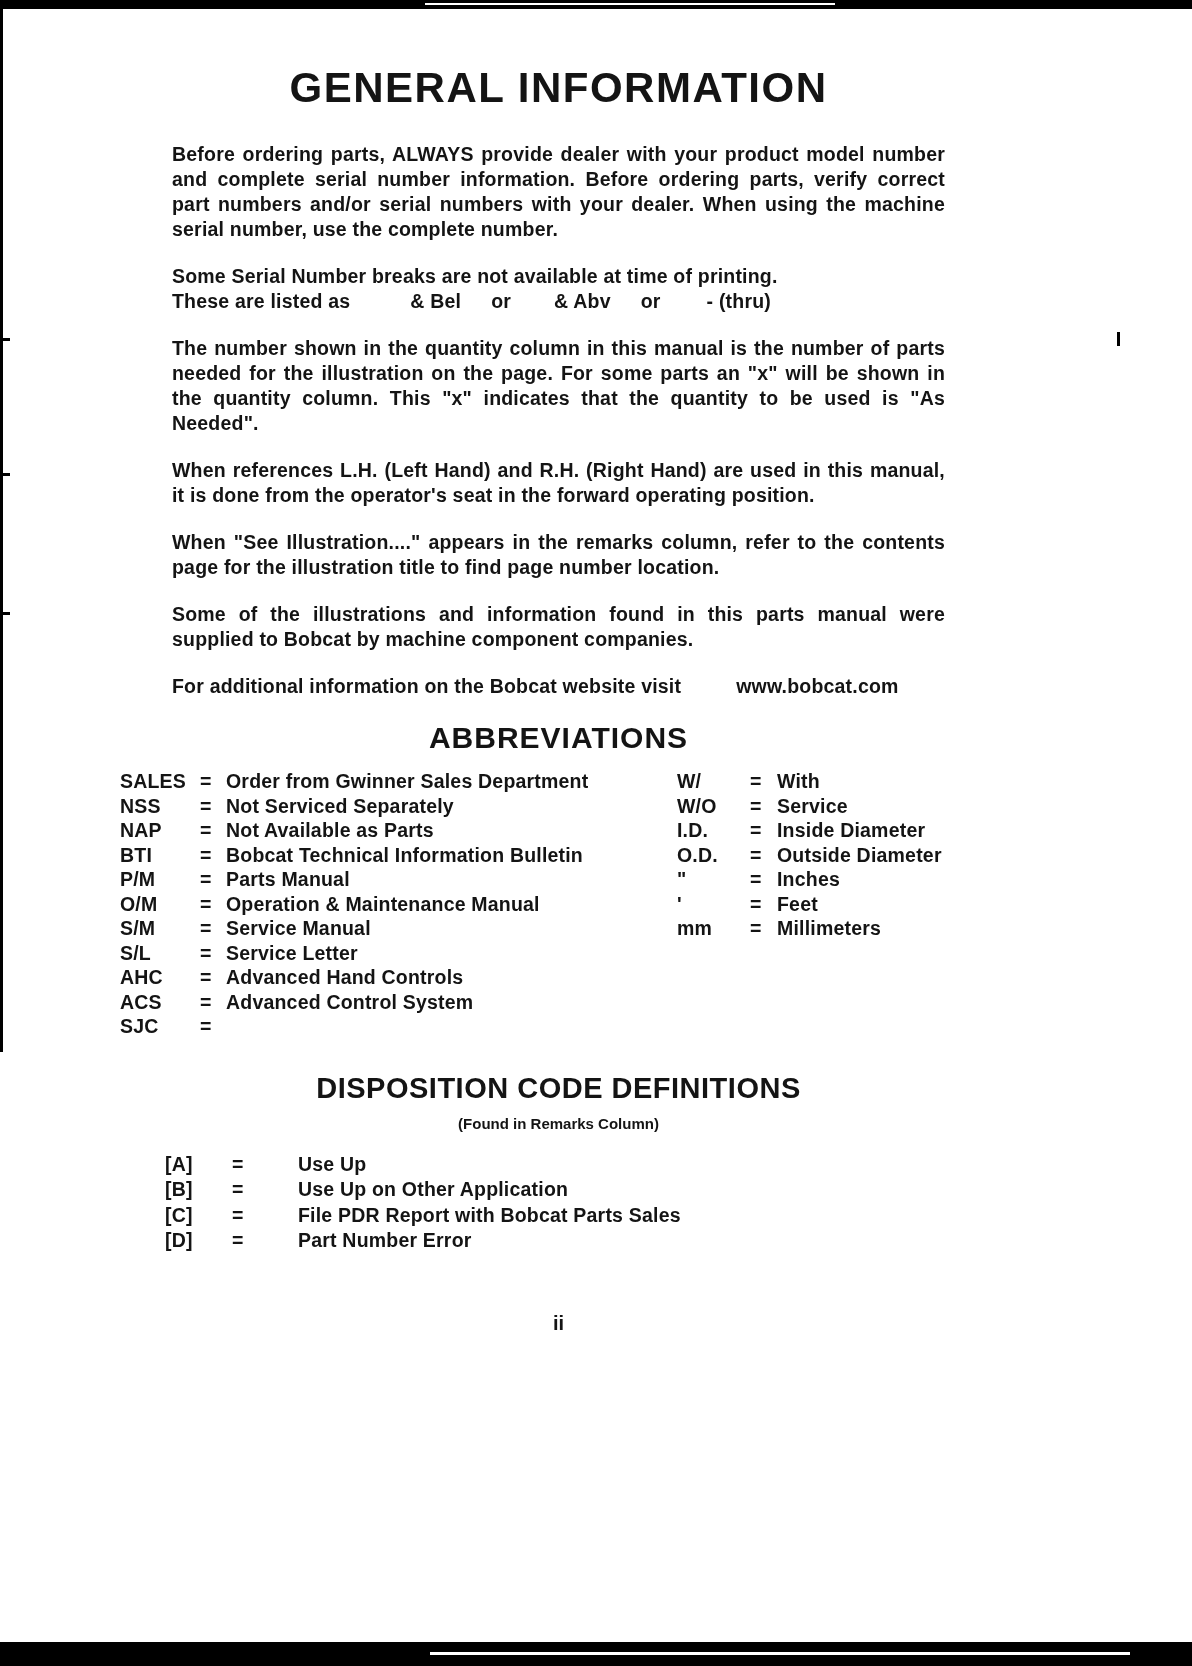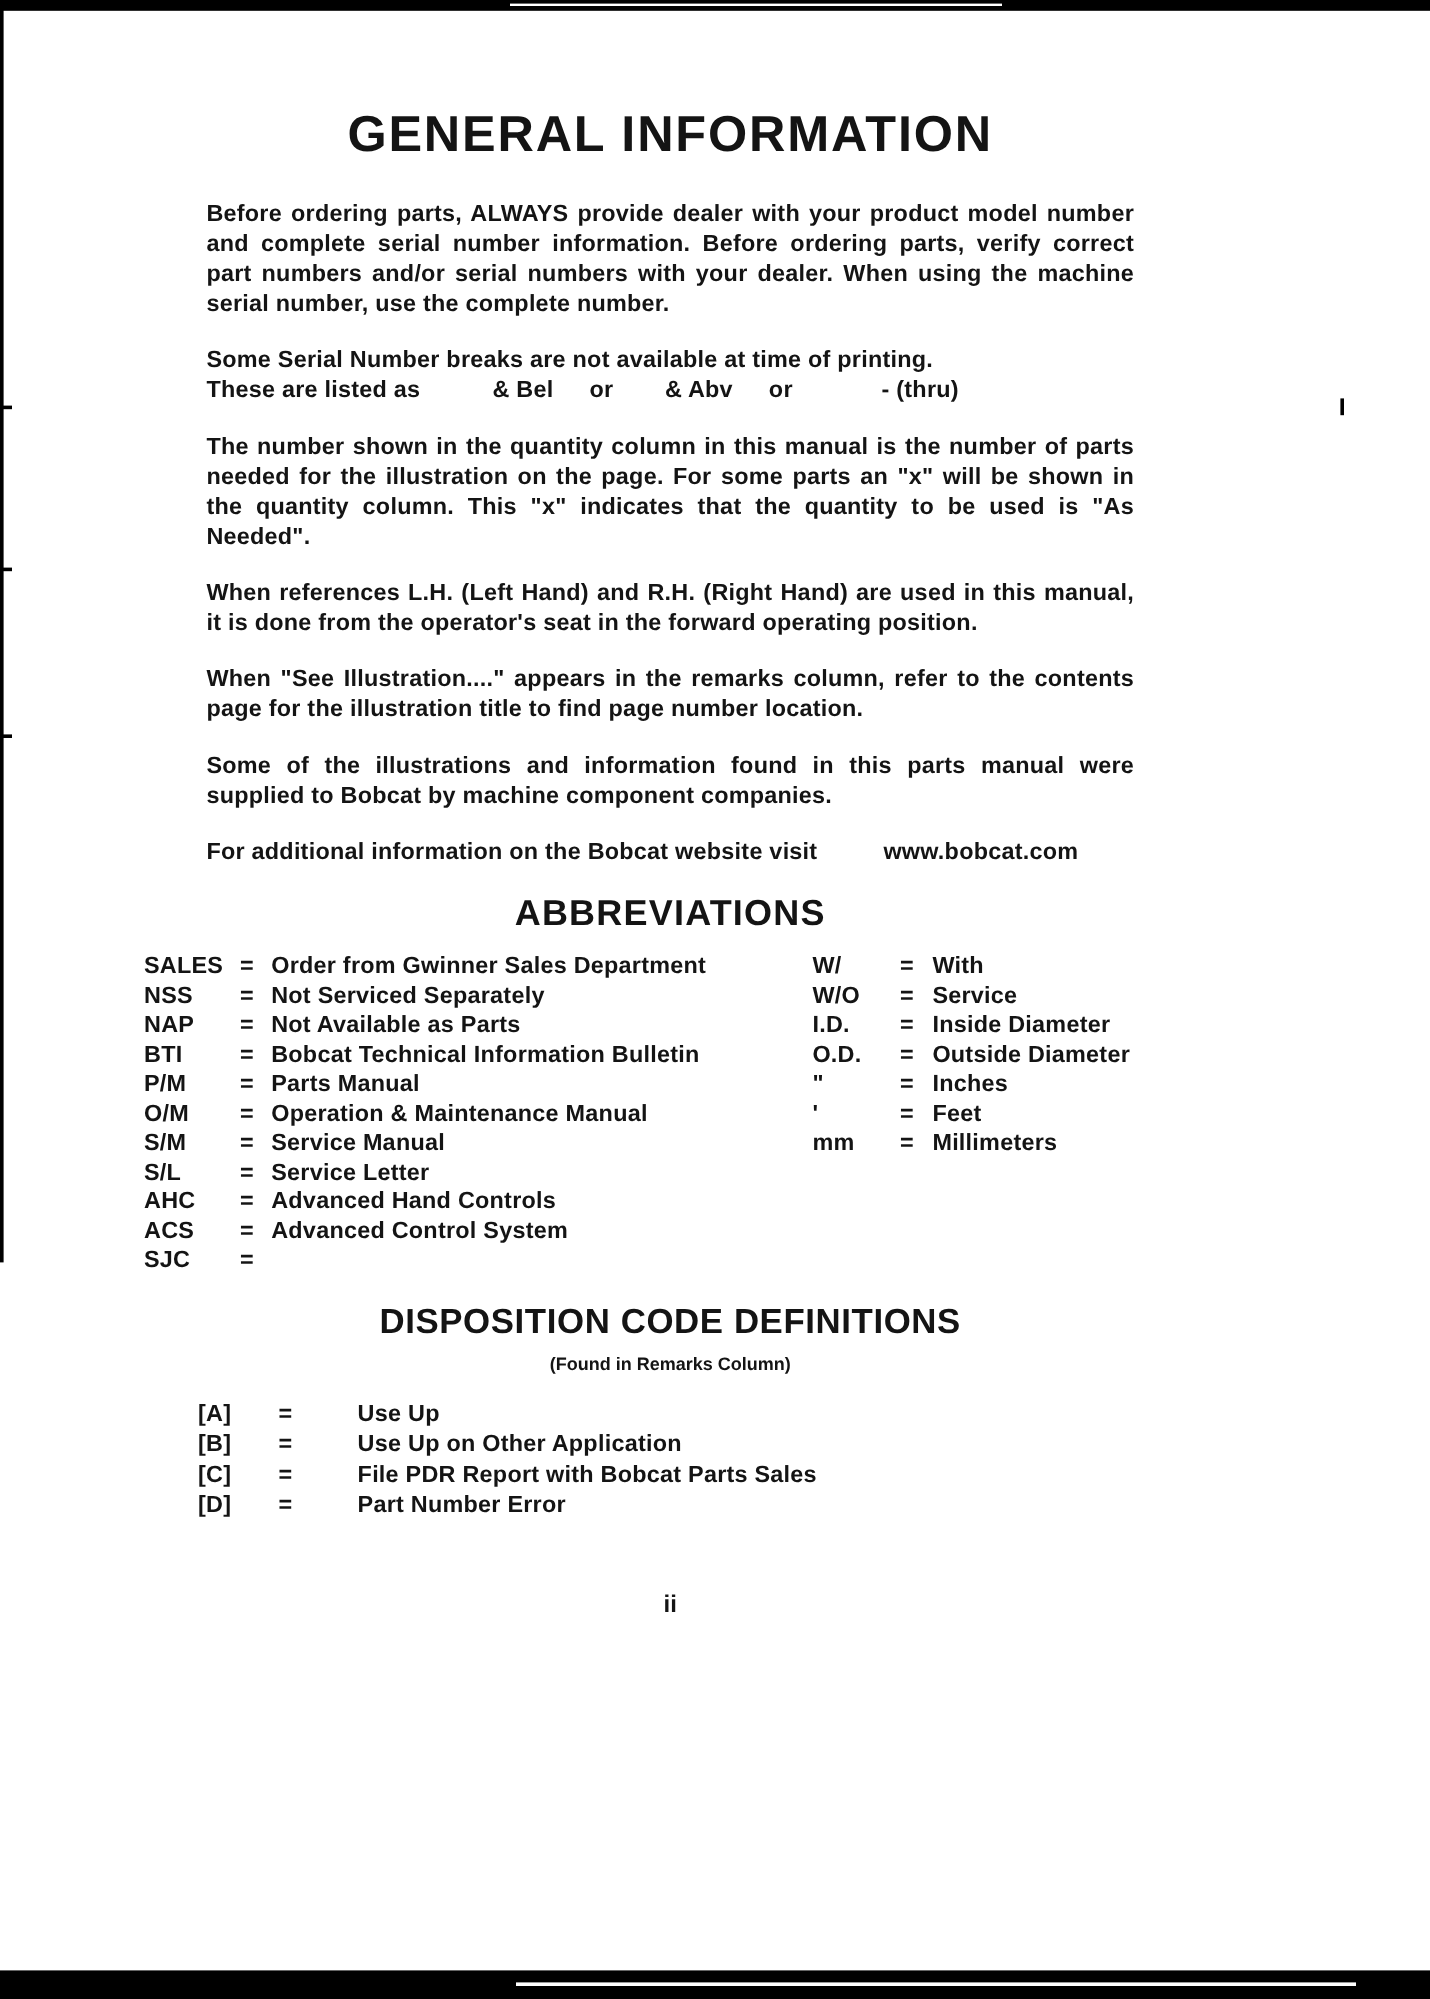--- a/index.html
+++ b/index.html
@@ -7,21 +7,21 @@
   body {
     width: 1192px;
     height: 1666px;
     background: #ffffff;
     position: relative;
     font-family: "Liberation Sans", sans-serif;
     font-weight: bold;
     color: #141414;
     overflow: hidden;
   }
-  .content { padding-top: 88px; position: relative; }
+  .content { padding-top: 64px; position: relative; }
 
   h1.page-title {
     margin: 0 247px 30px 172px;
     text-align: center;
     font-size: 42px;
     line-height: 48px;
     letter-spacing: 1.5px;
     font-weight: bold;
   }
   .body-text {
@@ -30,21 +30,21 @@
     line-height: 25px;
     text-align: justify;
     letter-spacing: 0.2px;
   }
   .body-text p { margin: 0; }
   .inline-row { display: flex; text-align: right; }
   .gap-bel   { margin-left: 60px; }
   .gap-or1   { margin-left: 30px; }
   .gap-abv   { margin-left: 43px; }
   .gap-or2   { margin-left: 30px; }
-  .gap-thru  { margin-left: 74px; }
+  .gap-thru  { margin-left: 46px; }
   .gap-url   { margin-left: 55px; }
 
   h2.abbr-title {
     margin: 5px 247px 14px 172px;
     text-align: center;
     font-size: 30px;
     line-height: 34px;
     letter-spacing: 1px;
     font-weight: bold;
   }
@@ -54,21 +54,21 @@
   .abbr-row {
     display: grid;
     font-size: 19.5px;
     line-height: 24.5px;
     letter-spacing: 0.2px;
   }
   .abbr-col-left  .abbr-row { grid-template-columns: 80px 26px 1fr; }
   .abbr-col-right .abbr-row { grid-template-columns: 73px 27px 1fr; }
 
   h2.disp-title {
-    margin: 22px 247px 6px 172px;
+    margin: 32px 247px 6px 172px;
     text-align: center;
     font-size: 29px;
     line-height: 34px;
     letter-spacing: 0.5px;
     font-weight: bold;
   }
   .disp-subtitle {
     margin: 0 247px 16px 172px;
     text-align: center;
     font-size: 15px;

